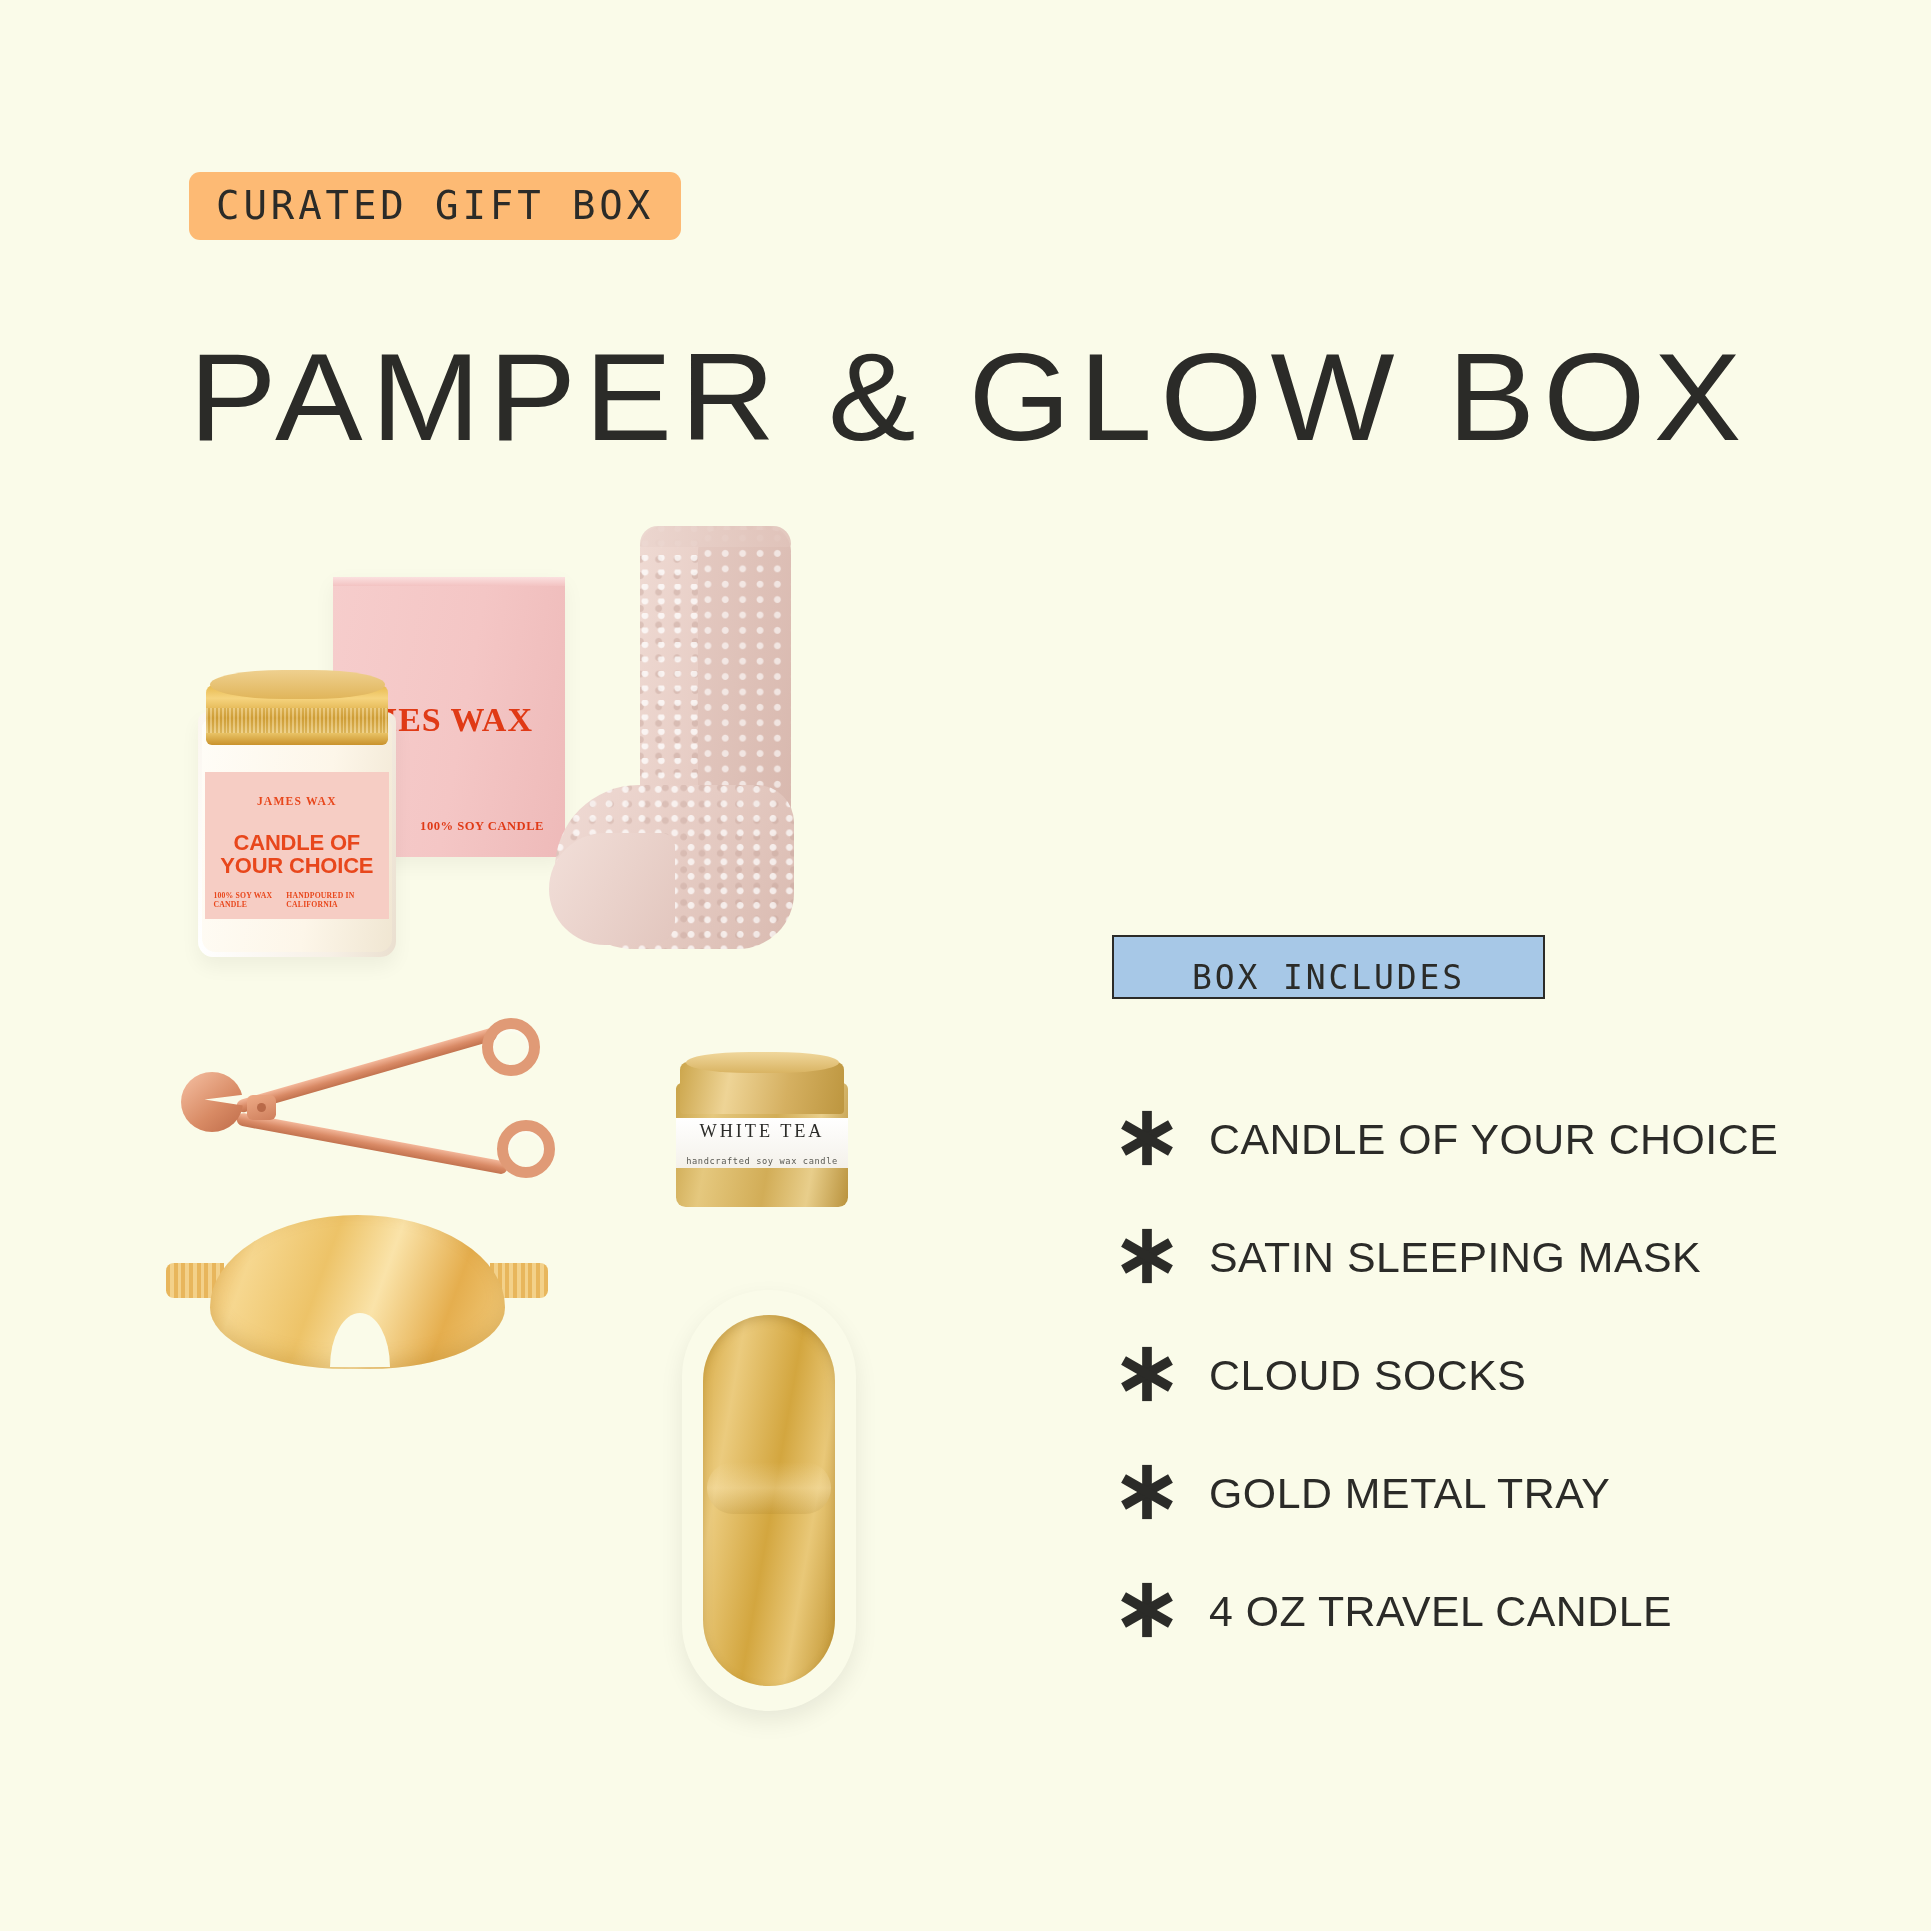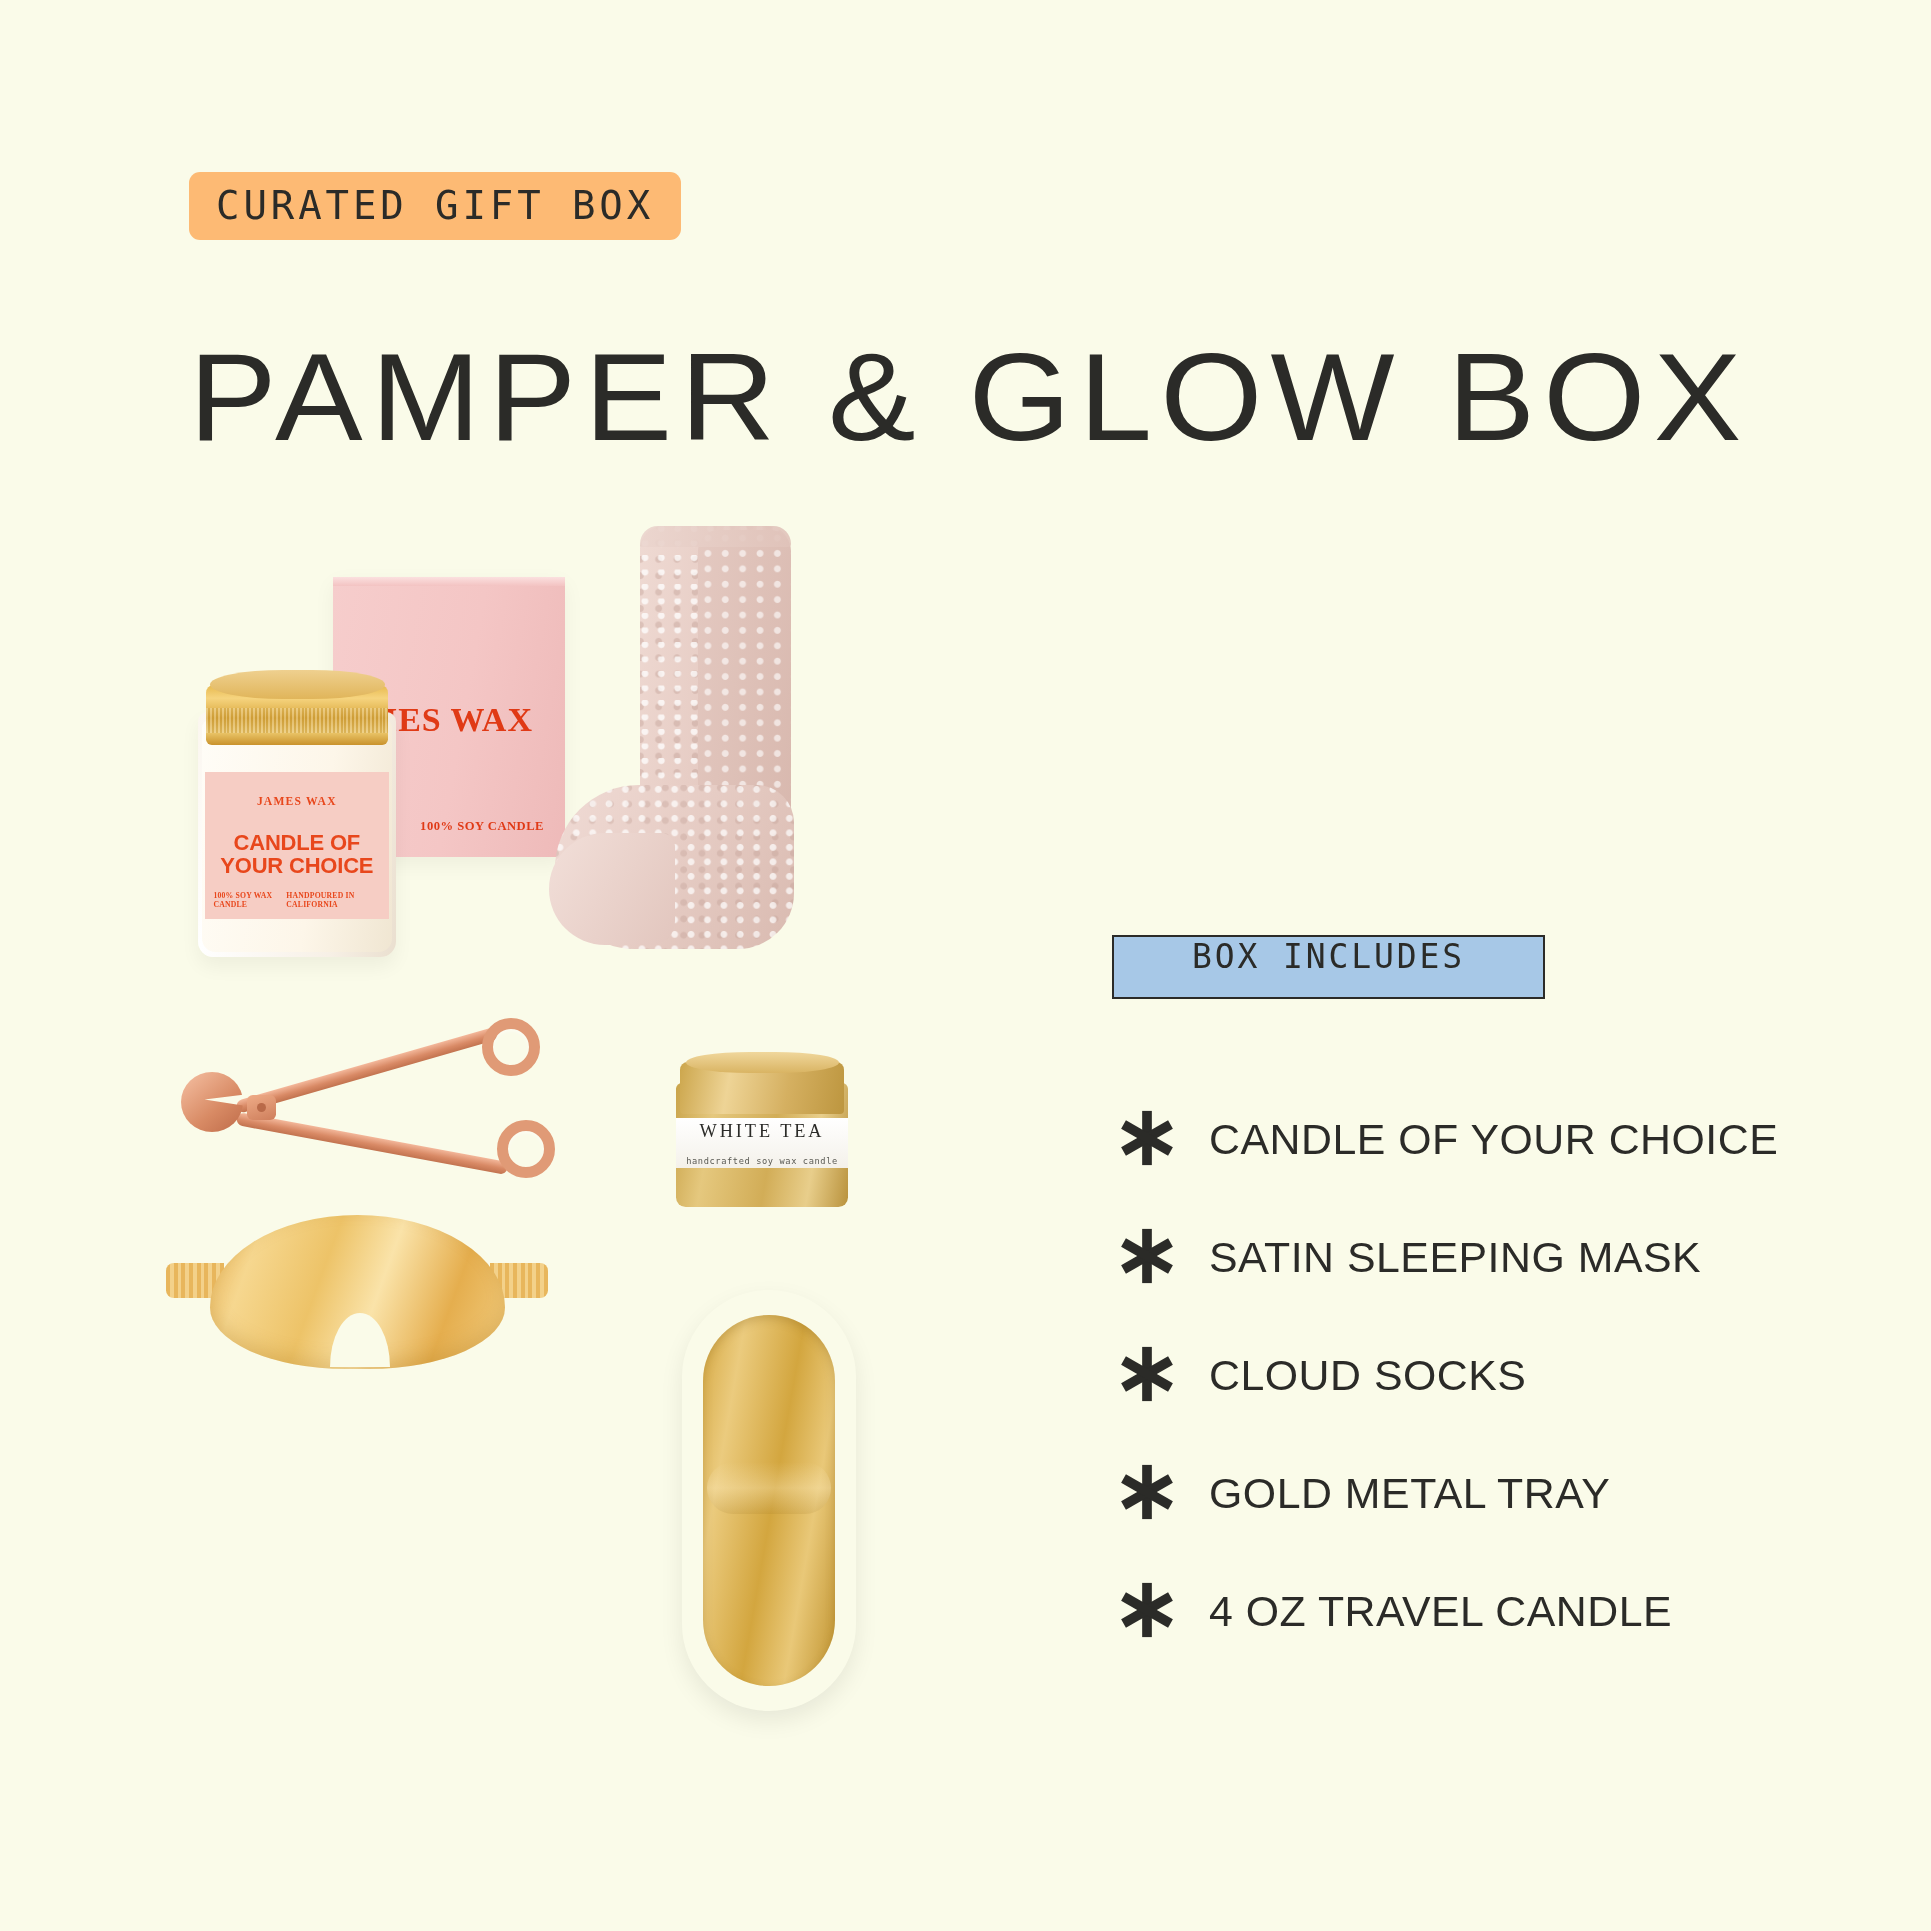--- a/index.html
+++ b/index.html
@@ -30,21 +30,21 @@
     transform:scaleX(1.06); transform-origin:left top;
     white-space:nowrap;
   }
 
   
   .includes-badge{
     position:absolute; left:1112px; top:935px;
     width:433px; height:64px;
     background:#A7C8E7; border:2.9px solid #2B2B28;
     box-sizing:border-box;
-    display:flex; align-items:flex-start; justify-content:center;
+    display:flex; align-items:flex-end; justify-content:center;
     font-family:"DejaVu Sans Mono","Liberation Mono",monospace;
     font-size:33px; letter-spacing:2.9px; color:#2B2B28;
   }
   .list{
     position:absolute; left:1112px; top:1081px;
     width:753px;
   }
   .list-item{
     display:flex; align-items:center;
     height:118px;

